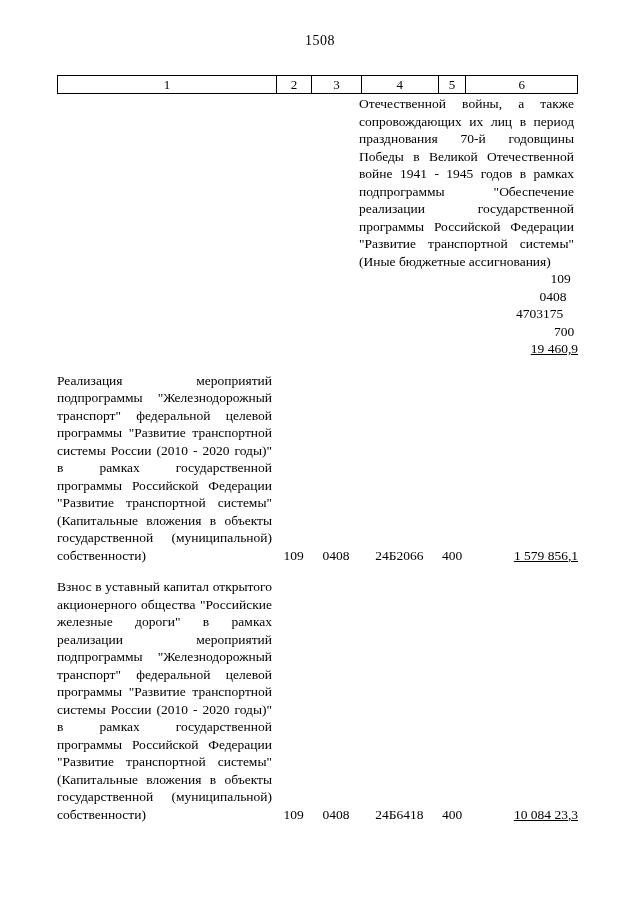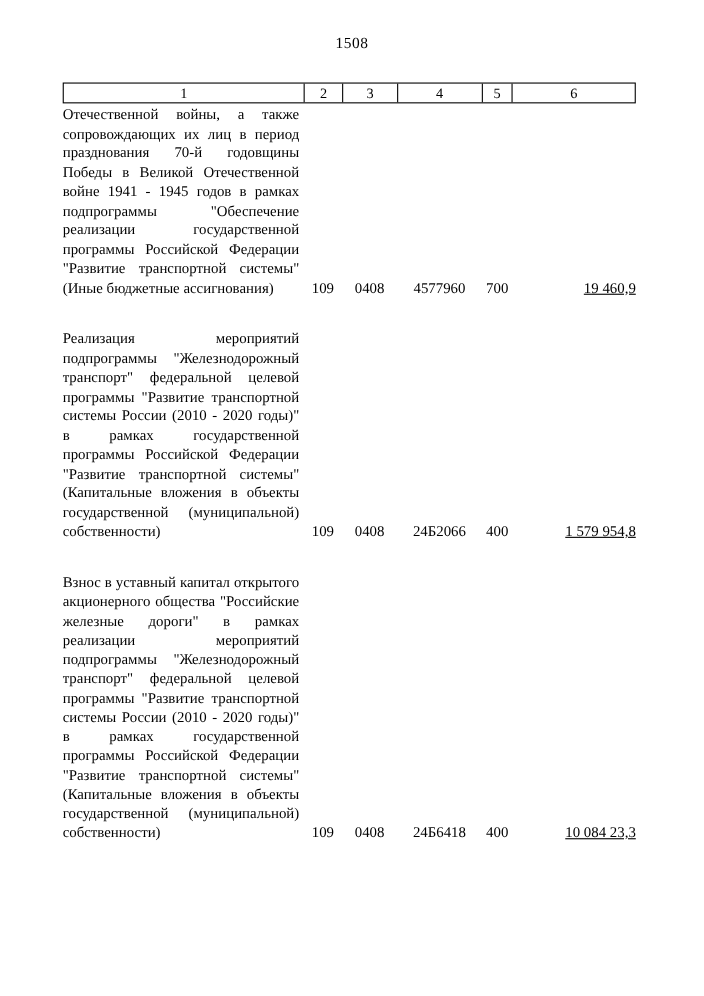--- a/index.html
+++ b/index.html
@@ -52,22 +52,22 @@
   .c4 { width: 77px; }
   .c5 { width: 28px; }
   .c6 { width: 112px; }
 
   .body-row {
     display: flex;
     align-items: flex-end;
     font-size: 13.5px;
     line-height: 17.5px;
   }
-  .body-row.first { margin-top: 1px; }
-  .body-row.gap { margin-top: 29px; }
+  .body-row.first { margin-top: 1px; flex-direction: column; }
+  .body-row.gap { margin-top: 14px; }
 
   .cell {
     box-sizing: border-box;
   }
   .cell-text {
     text-align: justify;
     padding-right: 4px;
   }
   .cell-center {
     text-align: center;
@@ -94,32 +94,32 @@
       <div class="header-cell c3">3</div>
       <div class="header-cell c4">4</div>
       <div class="header-cell c5">5</div>
       <div class="header-cell c6">6</div>
     </div>
 
     <div class="body-row first">
       <div class="cell cell-text c1">Отечественной войны, а также сопровождающих их лиц в период празднования 70-й годовщины Победы в Великой Отечественной войне 1941 - 1945 годов в рамках подпрограммы "Обеспечение реализации государственной программы Российской Федерации "Развитие транспортной системы" (Иные бюджетные ассигнования)</div>
       <div class="cell cell-center c2">109</div>
       <div class="cell cell-center c3">0408</div>
-      <div class="cell cell-center c4">4577960</div>
+      <div class="cell cell-center c4">4703175</div>
       <div class="cell cell-center c5">700</div>
       <div class="cell cell-right c6">19 460,9</div>
     </div>
 
     <div class="body-row gap">
       <div class="cell cell-text c1">Реализация мероприятий подпрограммы "Железнодорожный транспорт" федеральной целевой программы "Развитие транспортной системы России (2010 - 2020 годы)" в рамках государственной программы Российской Федерации "Развитие транспортной системы" (Капитальные вложения в объекты государственной (муниципальной) собственности)</div>
       <div class="cell cell-center c2">109</div>
       <div class="cell cell-center c3">0408</div>
       <div class="cell cell-center c4">24Б2066</div>
       <div class="cell cell-center c5">400</div>
-      <div class="cell cell-right c6">1 579 954,8</div>
+      <div class="cell cell-right c6">1 579 856,1</div>
     </div>
 
     <div class="body-row gap">
       <div class="cell cell-text c1">Взнос в уставный капитал открытого акционерного общества "Российские железные дороги" в рамках реализации мероприятий подпрограммы "Железнодорожный транспорт" федеральной целевой программы "Развитие транспортной системы России (2010 - 2020 годы)" в рамках государственной программы Российской Федерации "Развитие транспортной системы" (Капитальные вложения в объекты государственной (муниципальной) собственности)</div>
       <div class="cell cell-center c2">109</div>
       <div class="cell cell-center c3">0408</div>
       <div class="cell cell-center c4">24Б6418</div>
       <div class="cell cell-center c5">400</div>
       <div class="cell cell-right c6">10 084 23,3</div>
     </div>

